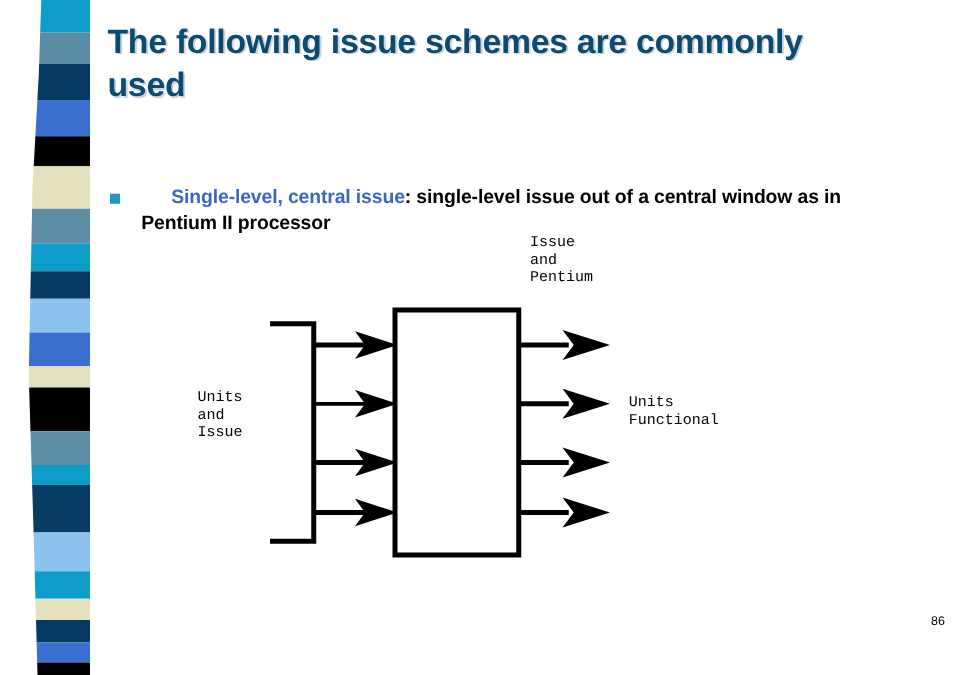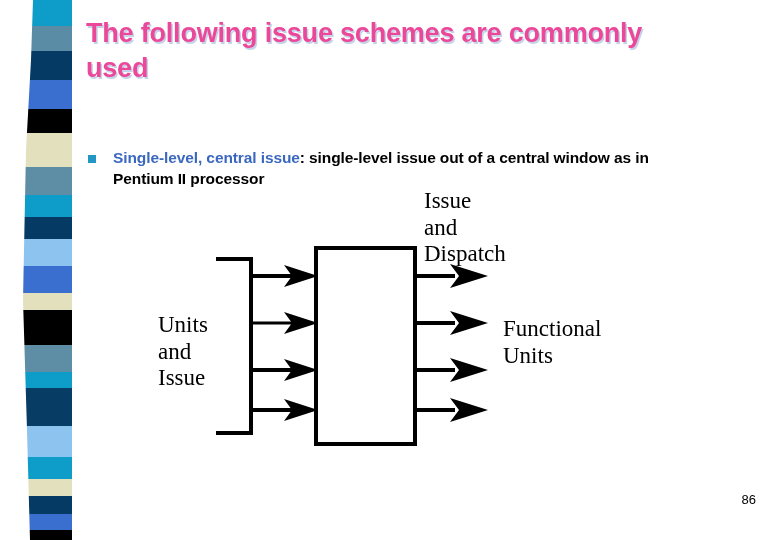--- a/index.html
+++ b/index.html
@@ -71,35 +71,35 @@
   #diagram {
     position: absolute;
     left: 0;
     top: 0;
     width: 780px;
     height: 540px;
     pointer-events: none;
   }
   .serif-label {
     position: absolute;
-    font-family: Liberation Serif, serif;
-    font-size: 23px;
+    font-family: Liberation Mono, monospace;
+    font-size: 12px;
     line-height: 1.16;
     color: #000000;
   }
   #label-issue-dispatch { left: 424px; top: 188px; }
   #label-decode-rename  { left: 158px; top: 312px; }
   #label-functional-units { left: 503px; top: 316px; }
 
   
   #page-number {
     position: absolute;
     right: 24px;
     top: 492px;
-    font-size: 13px;
+    font-size: 10px;
     color: #000000;
     font-family: "Liberation Sans", sans-serif;
   }
 </style>
 </head>
 <body>
 
 <svg id="side-stripe" viewBox="0 0 90 540" preserveAspectRatio="none">
   <defs>
     <clipPath id="stripeClip">
@@ -126,25 +126,25 @@
     <rect class="band" x="0" y="388" width="90" height="38" fill="#073c64"></rect>
     <rect class="band" x="0" y="426" width="90" height="31" fill="#8cc3ef"></rect>
     <rect class="band" x="0" y="457" width="90" height="22" fill="#0d9dc8"></rect>
     <rect class="band" x="0" y="479" width="90" height="17" fill="#e3e0bd"></rect>
     <rect class="band" x="0" y="496" width="90" height="18" fill="#043a64"></rect>
     <rect class="band" x="0" y="514" width="90" height="16" fill="#3a6fd0"></rect>
     <rect class="band" x="0" y="530" width="90" height="12" fill="#000000"></rect>
   </g>
 </svg>
 
-<div id="slide-title" style="color: #ec4899;">The following issue schemes are commonly used</div>
+<div id="slide-title" style="color: #0c4a6e;">The following issue schemes are commonly used</div>
 
 <div id="bullet-row">
   <div id="bullet-marker" style="background: rgb(35, 151, 196);"></div>
-  <div id="bullet-text"><span class="hl" style="color: rgb(59, 104, 191);">Single-level, central issue</span><span>: single-level issue out of a central window as in Pentium II processor</span></div>
+  <div id="bullet-text"><span class="hl" style="color: rgb(59, 104, 191); margin-left: 24px;">Single-level, central issue</span><span>: single-level issue out of a central window as in Pentium II processor</span></div>
 </div>
 
 <svg id="diagram" viewBox="0 0 780 540">
 
   <path d="M 216 259 L 251 259 L 251 433 L 216 433" fill="none" stroke="#000000" stroke-width="4"></path>
 
   <g>
 
     <line x1="251" y1="276" x2="296" y2="276" stroke="#000" stroke-width="4"></line>
     <path d="M 318 276 L 284 265 L 292 276 L 284 287 Z" fill="#000000"></path>
@@ -172,27 +172,27 @@
     <path d="M 488 370 L 450 358 L 459 370 L 450 382 Z" fill="#000000"></path>
 
     <line x1="415" y1="410" x2="455" y2="410" stroke="#000" stroke-width="4"></line>
     <path d="M 488 410 L 450 398 L 459 410 L 450 422 Z" fill="#000000"></path>
   </g>
 </svg>
 
 <div class="serif-label" id="label-issue-dispatch">
   <div>Issue</div>
   <div>and</div>
-  <div>Dispatch</div>
+  <div>Pentium</div>
 </div>
 
 <div class="serif-label" id="label-decode-rename">
   <div>Units</div>
   <div>and</div>
   <div>Issue</div>
 </div>
 
 <div class="serif-label" id="label-functional-units">
+  <div>Units</div>
   <div>Functional</div>
-  <div>Units</div>
 </div>
 
 <div id="page-number">86</div>
 
 </body></html>

